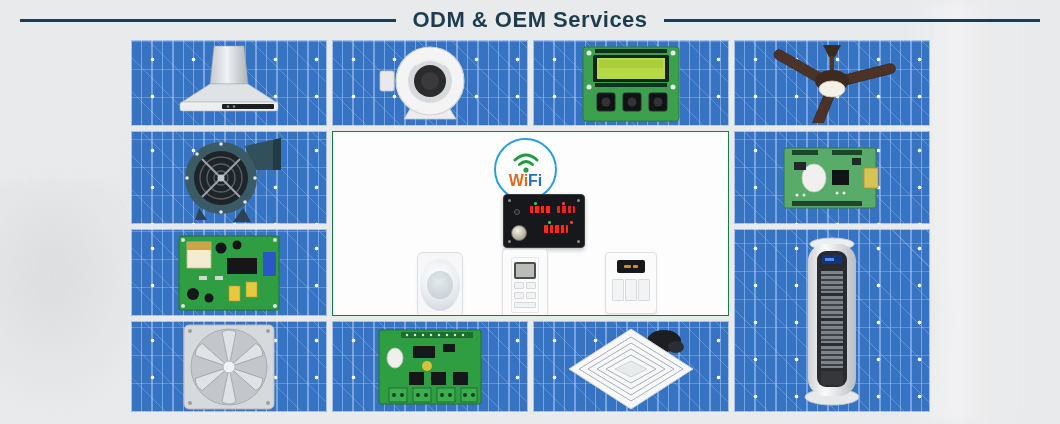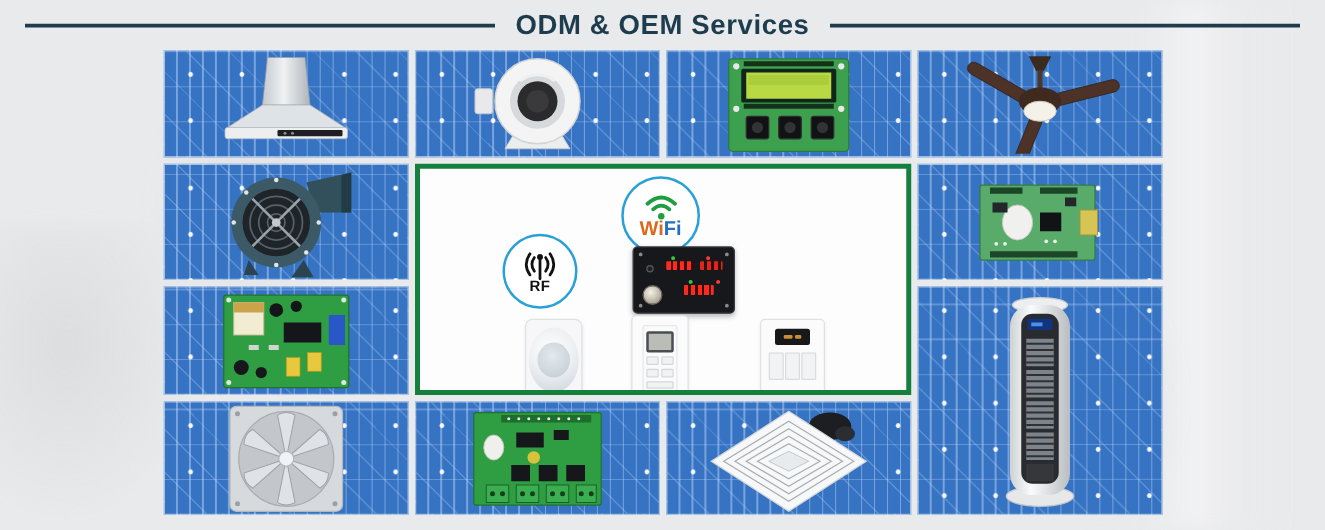--- a/index.html
+++ b/index.html
@@ -39,21 +39,21 @@
       radial-gradient(circle, rgba(255,255,255,.95) 1.6px, rgba(255,255,255,0) 2.2px),
       repeating-linear-gradient(90deg, rgba(255,255,255,0) 0 9px, rgba(186,212,248,.5) 9px 10.4px),
       repeating-linear-gradient(0deg, rgba(255,255,255,0) 0 27px, rgba(168,200,245,.38) 27px 28px),
       repeating-linear-gradient(45deg, rgba(255,255,255,0) 0 23px, rgba(186,212,248,.30) 23px 24px);
     background-size:41px 37px, auto, auto, auto;
   }
   .tile svg { display:block; }
 
   
   .center-panel { grid-column:2/4; grid-row:2/4; position:relative;
-    background:#fdfdfd; border:4px solid #15803d; }
+    background:#fdfdfd; border:1px solid #15803d; }
 
   .icon-circle { position:absolute; border-radius:50%; background:#fff;
     border:2.5px solid #2aa0d8; display:flex; flex-direction:column;
     align-items:center; justify-content:center; }
   .rf-circle { left:66px; top:52px; width:60px; height:60px; }
   .rf-label { font-size:12px; font-weight:bold; color:#111; margin-top:-3px; letter-spacing:.5px; }
   .wifi-circle { left:161px; top:6px; width:63px; height:63px; }
   .wifi-word { font-size:16px; font-weight:bold; margin-top:-2px; }
   .wifi-wi { color:#d96a1e; }
   .wifi-fi { color:#2470c0; }
@@ -277,33 +277,20 @@
       <svg width="34" height="24" viewBox="0 0 34 24">
         <g stroke="#1e9e3e" stroke-width="3" fill="none" stroke-linecap="round">
           <path d="M6,10 Q17,0 28,10"></path>
           <path d="M10.5,14.5 Q17,8.5 23.5,14.5"></path>
         </g>
         <circle cx="17" cy="20" r="2.6" fill="#1e9e3e"></circle>
       </svg>
       <div class="wifi-word"><span class="wifi-wi">Wi</span><span class="wifi-fi">Fi</span></div>
     </div>
 
-    <div class="icon-circle rf-circle">
-      <svg width="38" height="26" viewBox="0 0 38 26">
-        <g stroke="#121212" stroke-width="2.2" fill="none" stroke-linecap="round">
-          <path d="M11,4 Q5,12.5 11,21"></path>
-          <path d="M14.5,7 Q10.5,12.5 14.5,18"></path>
-          <path d="M27,4 Q33,12.5 27,21"></path>
-          <path d="M23.5,7 Q27.5,12.5 23.5,18"></path>
-          <line x1="19" y1="9" x2="19" y2="24"></line>
-        </g>
-        <circle cx="19" cy="6.5" r="2.4" fill="#121212"></circle>
-      </svg>
-      <div class="rf-label">RF</div>
-    </div>
 
 
     <div class="ctrl-panel">
       <div class="screw" style="left:4px;top:4px"></div>
       <div class="screw" style="right:4px;top:4px"></div>
       <div class="screw" style="left:4px;bottom:4px"></div>
       <div class="screw" style="right:4px;bottom:4px"></div>
       <div class="seg seg-a"></div>
       <div class="seg seg-b"></div>
       <div class="seg seg-c"></div>

